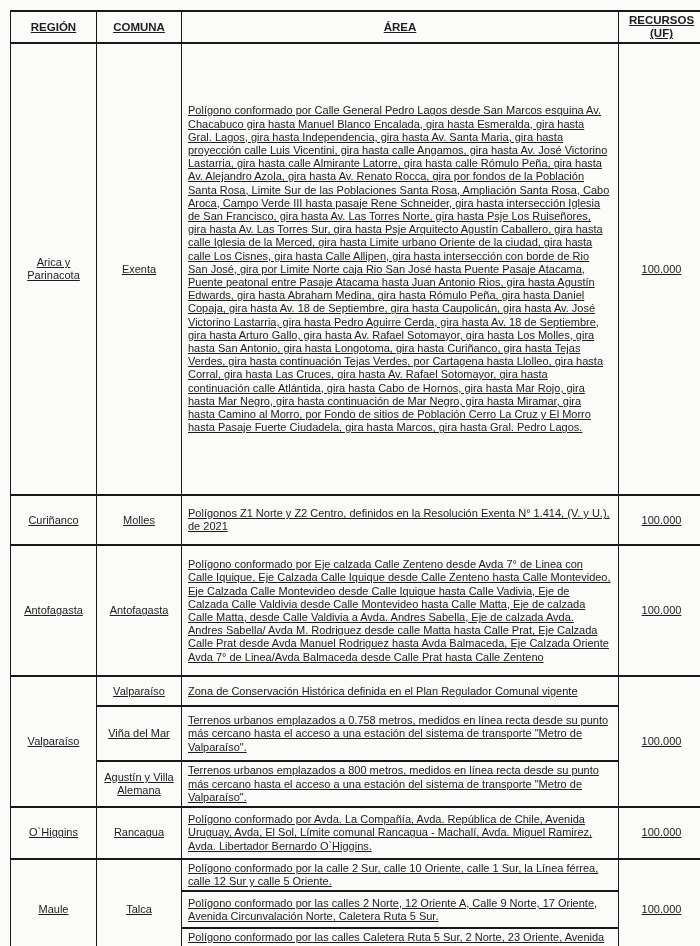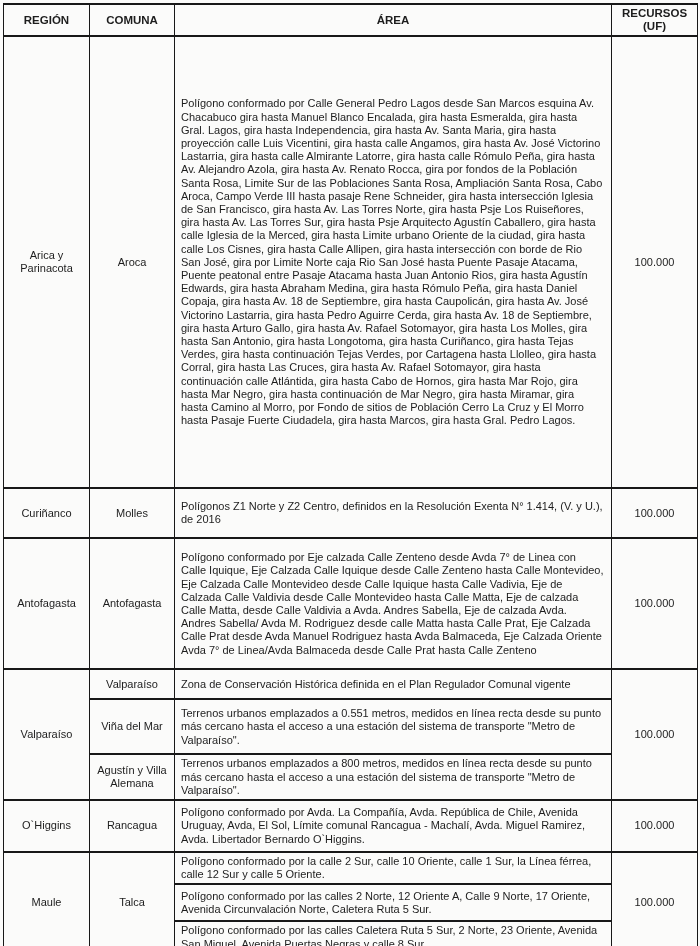--- a/index.html
+++ b/index.html
@@ -5,24 +5,25 @@
   html, body {
     margin: 0;
     padding: 0;
     background: #fbfbfa;
     width: 700px;
   }
   .page {
     width: 700px;
     height: 946px;
     box-sizing: border-box;
-    padding: 3px;
+    padding: 10px;
     background: #fbfbfa;
     font-family: "Liberation Sans", sans-serif;
     color: #1d1d1d;
+    text-decoration: underline;
   }
   table.doc-table {
     width: 694px;
     height: 940px;
     border-collapse: collapse;
     table-layout: fixed;
   }
   .doc-table th, .doc-table td {
     border: 1px solid #181818;
     border-top-width: 2px;
@@ -63,45 +64,45 @@
       <tr style="height:30px">
         <th>REGIÓN</th>
         <th>COMUNA</th>
         <th>ÁREA</th>
         <th>RECURSOS (UF)</th>
       </tr>
     </thead>
     <tbody>
       <tr style="height:452px">
         <td class="center">Arica y Parinacota</td>
-        <td class="center">Aroca</td>
+        <td class="center">Exenta</td>
         <td class="area">Polígono conformado por Calle General Pedro Lagos desde San Marcos esquina Av. Chacabuco gira hasta Manuel Blanco Encalada, gira hasta Esmeralda, gira hasta Gral. Lagos, gira hasta Independencia, gira hasta Av. Santa Maria, gira hasta proyección calle Luis Vicentini, gira hasta calle Angamos, gira hasta Av. José Victorino Lastarria, gira hasta calle Almirante Latorre, gira hasta calle Rómulo Peña, gira hasta Av. Alejandro Azola, gira hasta Av. Renato Rocca, gira por fondos de la Población Santa Rosa, Limite Sur de las Poblaciones Santa Rosa, Ampliación Santa Rosa, Cabo Aroca, Campo Verde III hasta pasaje Rene Schneider, gira hasta intersección Iglesia de San Francisco, gira hasta Av. Las Torres Norte, gira hasta Psje Los Ruiseñores, gira hasta Av. Las Torres Sur, gira hasta Psje Arquitecto Agustín Caballero, gira hasta calle Iglesia de la Merced, gira hasta Limite urbano Oriente de la ciudad, gira hasta calle Los Cisnes, gira hasta Calle Allipen, gira hasta intersección con borde de Rio San José, gira por Limite Norte caja Rio San José hasta Puente Pasaje Atacama, Puente peatonal entre Pasaje Atacama hasta Juan Antonio Rios, gira hasta Agustín Edwards, gira hasta Abraham Medina, gira hasta Rómulo Peña, gira hasta Daniel Copaja, gira hasta Av. 18 de Septiembre, gira hasta Caupolicán, gira hasta Av. José Victorino Lastarria, gira hasta Pedro Aguirre Cerda, gira hasta Av. 18 de Septiembre, gira hasta Arturo Gallo, gira hasta Av. Rafael Sotomayor, gira hasta Los Molles, gira hasta San Antonio, gira hasta Longotoma, gira hasta Curiñanco, gira hasta Tejas Verdes, gira hasta continuación Tejas Verdes, por Cartagena hasta Llolleo, gira hasta Corral, gira hasta Las Cruces, gira hasta Av. Rafael Sotomayor, gira hasta continuación calle Atlántida, gira hasta Cabo de Hornos, gira hasta Mar Rojo, gira hasta Mar Negro, gira hasta continuación de Mar Negro, gira hasta Miramar, gira hasta Camino al Morro, por Fondo de sitios de Población Cerro La Cruz y El Morro hasta Pasaje Fuerte Ciudadela, gira hasta Marcos, gira hasta Gral. Pedro Lagos.</td>
         <td class="center">100.000</td>
       </tr>
       <tr style="height:50px">
         <td class="center">Curiñanco</td>
         <td class="center">Molles</td>
-        <td class="area">Polígonos Z1 Norte y Z2 Centro, definidos en la Resolución Exenta N° 1.414, (V. y U.), de 2016</td>
+        <td class="area">Polígonos Z1 Norte y Z2 Centro, definidos en la Resolución Exenta N° 1.414, (V. y U.), de 2021</td>
         <td class="center">100.000</td>
       </tr>
       <tr style="height:131px">
         <td class="center">Antofagasta</td>
         <td class="center">Antofagasta</td>
         <td class="area">Polígono conformado por Eje calzada Calle Zenteno desde Avda 7° de Linea con Calle Iquique, Eje Calzada Calle Iquique desde Calle Zenteno hasta Calle Montevideo, Eje Calzada Calle Montevideo desde Calle Iquique hasta Calle Vadivia, Eje de Calzada Calle Valdivia desde Calle Montevideo hasta Calle Matta, Eje de calzada Calle Matta, desde Calle Valdivia a Avda. Andres Sabella, Eje de calzada Avda. Andres Sabella/ Avda M. Rodriguez desde calle Matta hasta Calle Prat, Eje Calzada Calle Prat desde Avda Manuel Rodriguez hasta Avda Balmaceda, Eje Calzada Oriente Avda 7° de Linea/Avda Balmaceda desde Calle Prat hasta Calle Zenteno</td>
         <td class="center">100.000</td>
       </tr>
       <tr style="height:30px">
         <td class="center" rowspan="3">Valparaíso</td>
         <td class="center">Valparaíso</td>
         <td class="area">Zona de Conservación Histórica definida en el Plan Regulador Comunal vigente</td>
         <td class="center" rowspan="3">100.000</td>
       </tr>
       <tr style="height:55px">
         <td class="center">Viña del Mar</td>
-        <td class="area">Terrenos urbanos emplazados a 0.551 metros, medidos en línea recta desde su punto más cercano hasta el acceso a una estación del sistema de transporte "Metro de Valparaíso".</td>
+        <td class="area">Terrenos urbanos emplazados a 0.758 metros, medidos en línea recta desde su punto más cercano hasta el acceso a una estación del sistema de transporte "Metro de Valparaíso".</td>
       </tr>
       <tr style="height:42px">
         <td class="center">Agustín y Villa Alemana</td>
         <td class="area">Terrenos urbanos emplazados a 800 metros, medidos en línea recta desde su punto más cercano hasta el acceso a una estación del sistema de transporte "Metro de Valparaíso".</td>
       </tr>
       <tr style="height:52px">
         <td class="center">O`Higgins</td>
         <td class="center">Rancagua</td>
         <td class="area">Polígono conformado por Avda. La Compañía, Avda. República de Chile, Avenida Uruguay, Avda, El Sol, Límite comunal Rancagua - Machalí, Avda. Miguel Ramirez, Avda. Libertador Bernardo O`Higgins.</td>
         <td class="center">100.000</td>

